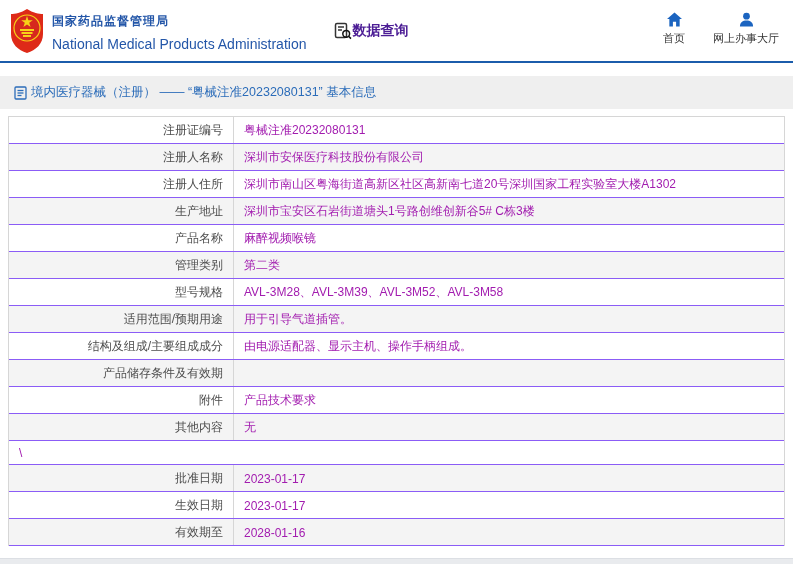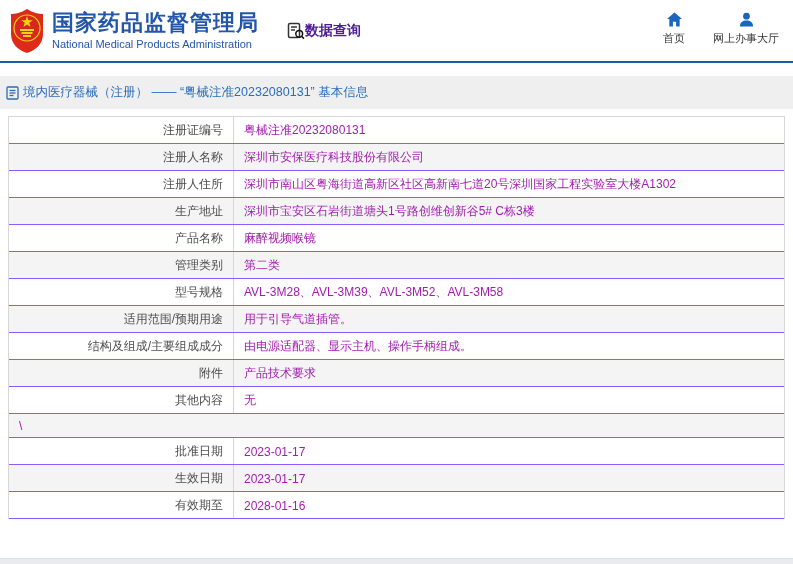--- a/index.html
+++ b/index.html
@@ -10,37 +10,37 @@
   }
 
   
   .header {
     height:63px; width:100%; background:#fff;
     border-bottom:2px solid #1b5cab;
     display:flex; align-items:center; position:relative;
   }
   .emblem { width:34px; height:46px; margin-left:10px; flex:0 0 auto; }
   .org-block { margin-left:8px; }
-  .org-zh { font-size:22px; font-weight:bold; color:#2356a8; letter-spacing:1px; line-height:22px; }
-  .org-en { font-size:11px; color:#2356a8; margin-top:4px; }
+  .org-zh { font-size:12px; font-weight:bold; color:#2356a8; letter-spacing:1px; line-height:22px; }
+  .org-en { font-size:14px; color:#2356a8; margin-top:4px; }
   .data-query {
     display:flex; align-items:center; margin-left:28px; cursor:pointer;
   }
   .data-query svg { width:18px; height:18px; }
   .data-query-label { font-size:14px; font-weight:bold; color:#4c1d95; }
   .header-nav { position:absolute; right:14px; top:12px; display:flex; gap:28px; }
   .nav-item { display:flex; flex-direction:column; align-items:center; cursor:pointer; }
   .nav-item svg { width:15px; height:15px; }
   .nav-label { font-size:11px; color:#333; margin-top:4px; white-space:nowrap; }
 
   
   .title-bar {
     margin-top:13px; height:33px; width:100%;
     background:#efefef; display:flex; align-items:center;
-    padding-left:6px;
+    padding-left:14px;
   }
   .title-bar svg { width:13px; height:14px; flex:0 0 auto; }
   .page-title { font-size:12.5px; color:#2b6cb9; margin-left:4px; }
 
   
   .detail-table {
     margin:7px 8px 0 8px; width:777px;
     border:1px solid #d6d6d6; border-bottom:none;
     font-size:12px;
   }
@@ -184,20 +184,28 @@
     <div class="t-row">
       <div class="t-label">
         <span>结构及组成/主要组成成分</span>
       </div>
       <div class="t-value">
         <span>由电源适配器、显示主机、操作手柄组成。</span>
       </div>
     </div>
     <div class="t-row">
       <div class="t-label">
+        <span>产品储存条件及有效期</span>
+      </div>
+      <div class="t-value">
+        <span></span>
+      </div>
+    </div>
+    <div class="t-row">
+      <div class="t-label">
         <span>附件</span>
       </div>
       <div class="t-value">
         <span>产品技术要求</span>
       </div>
     </div>
     <div class="t-row">
       <div class="t-label">
         <span>其他内容</span>
       </div>

